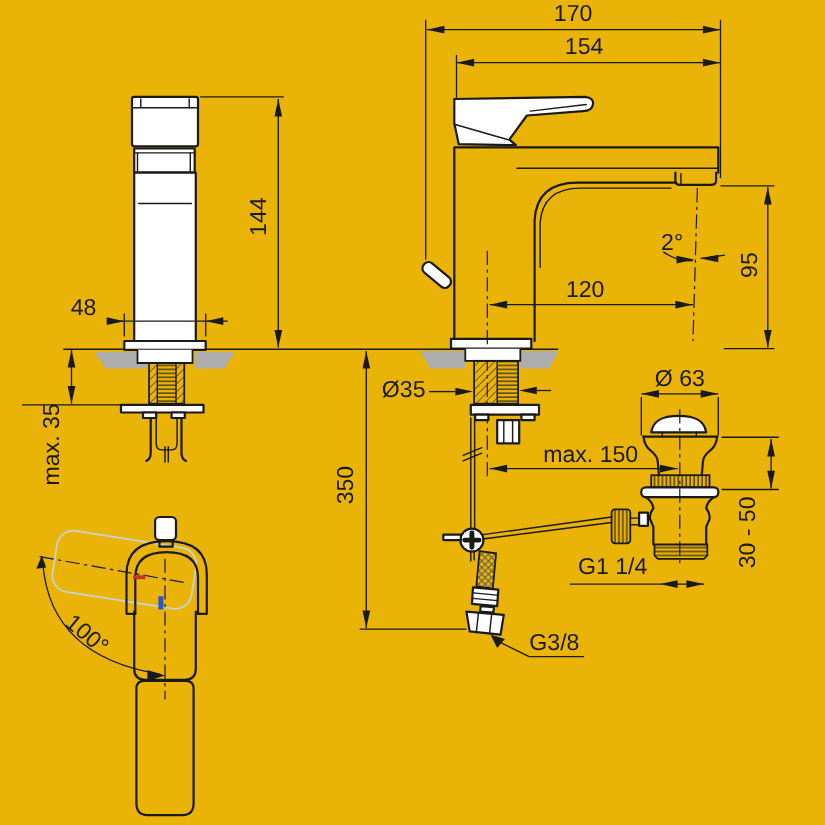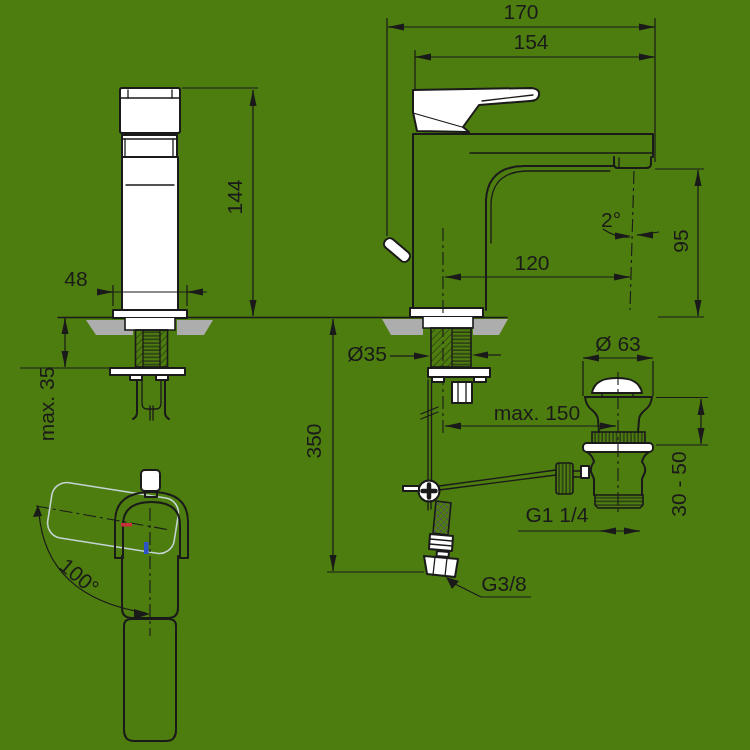--- a/index.html
+++ b/index.html
@@ -1,16 +1,16 @@
 <!DOCTYPE html>
 <html><head>
 <meta charset="utf-8">
 <style>
   html,body{margin:0;padding:0;background:#ffffff;}
-  .stage{width:750px;height:750px;position:relative;background:#4d7c0f;overflow:hidden;}
+  .stage{width:750px;height:750px;position:relative;background:#eab308;overflow:hidden;}
   svg{display:block;}
   text{font-family:"Liberation Sans", sans-serif;fill:#1a1a1a;}
   .dimtxt{font-size:21px;}
   .obj{fill:none;stroke:#1a1a1a;stroke-width:2;stroke-linecap:round;stroke-linejoin:round;}
   .objthin{fill:none;stroke:#1a1a1a;stroke-width:1.3;stroke-linecap:round;}
   .dim{fill:none;stroke:#1a1a1a;stroke-width:1.2;}
   .cl{fill:none;stroke:#1a1a1a;stroke-width:1.1;stroke-dasharray:13 4 3 4;}
   .arr{fill:#1a1a1a;stroke:none;}
   .whitefill{fill:#ffffff;stroke:#1a1a1a;stroke-width:2;stroke-linejoin:round;}
 </style>

